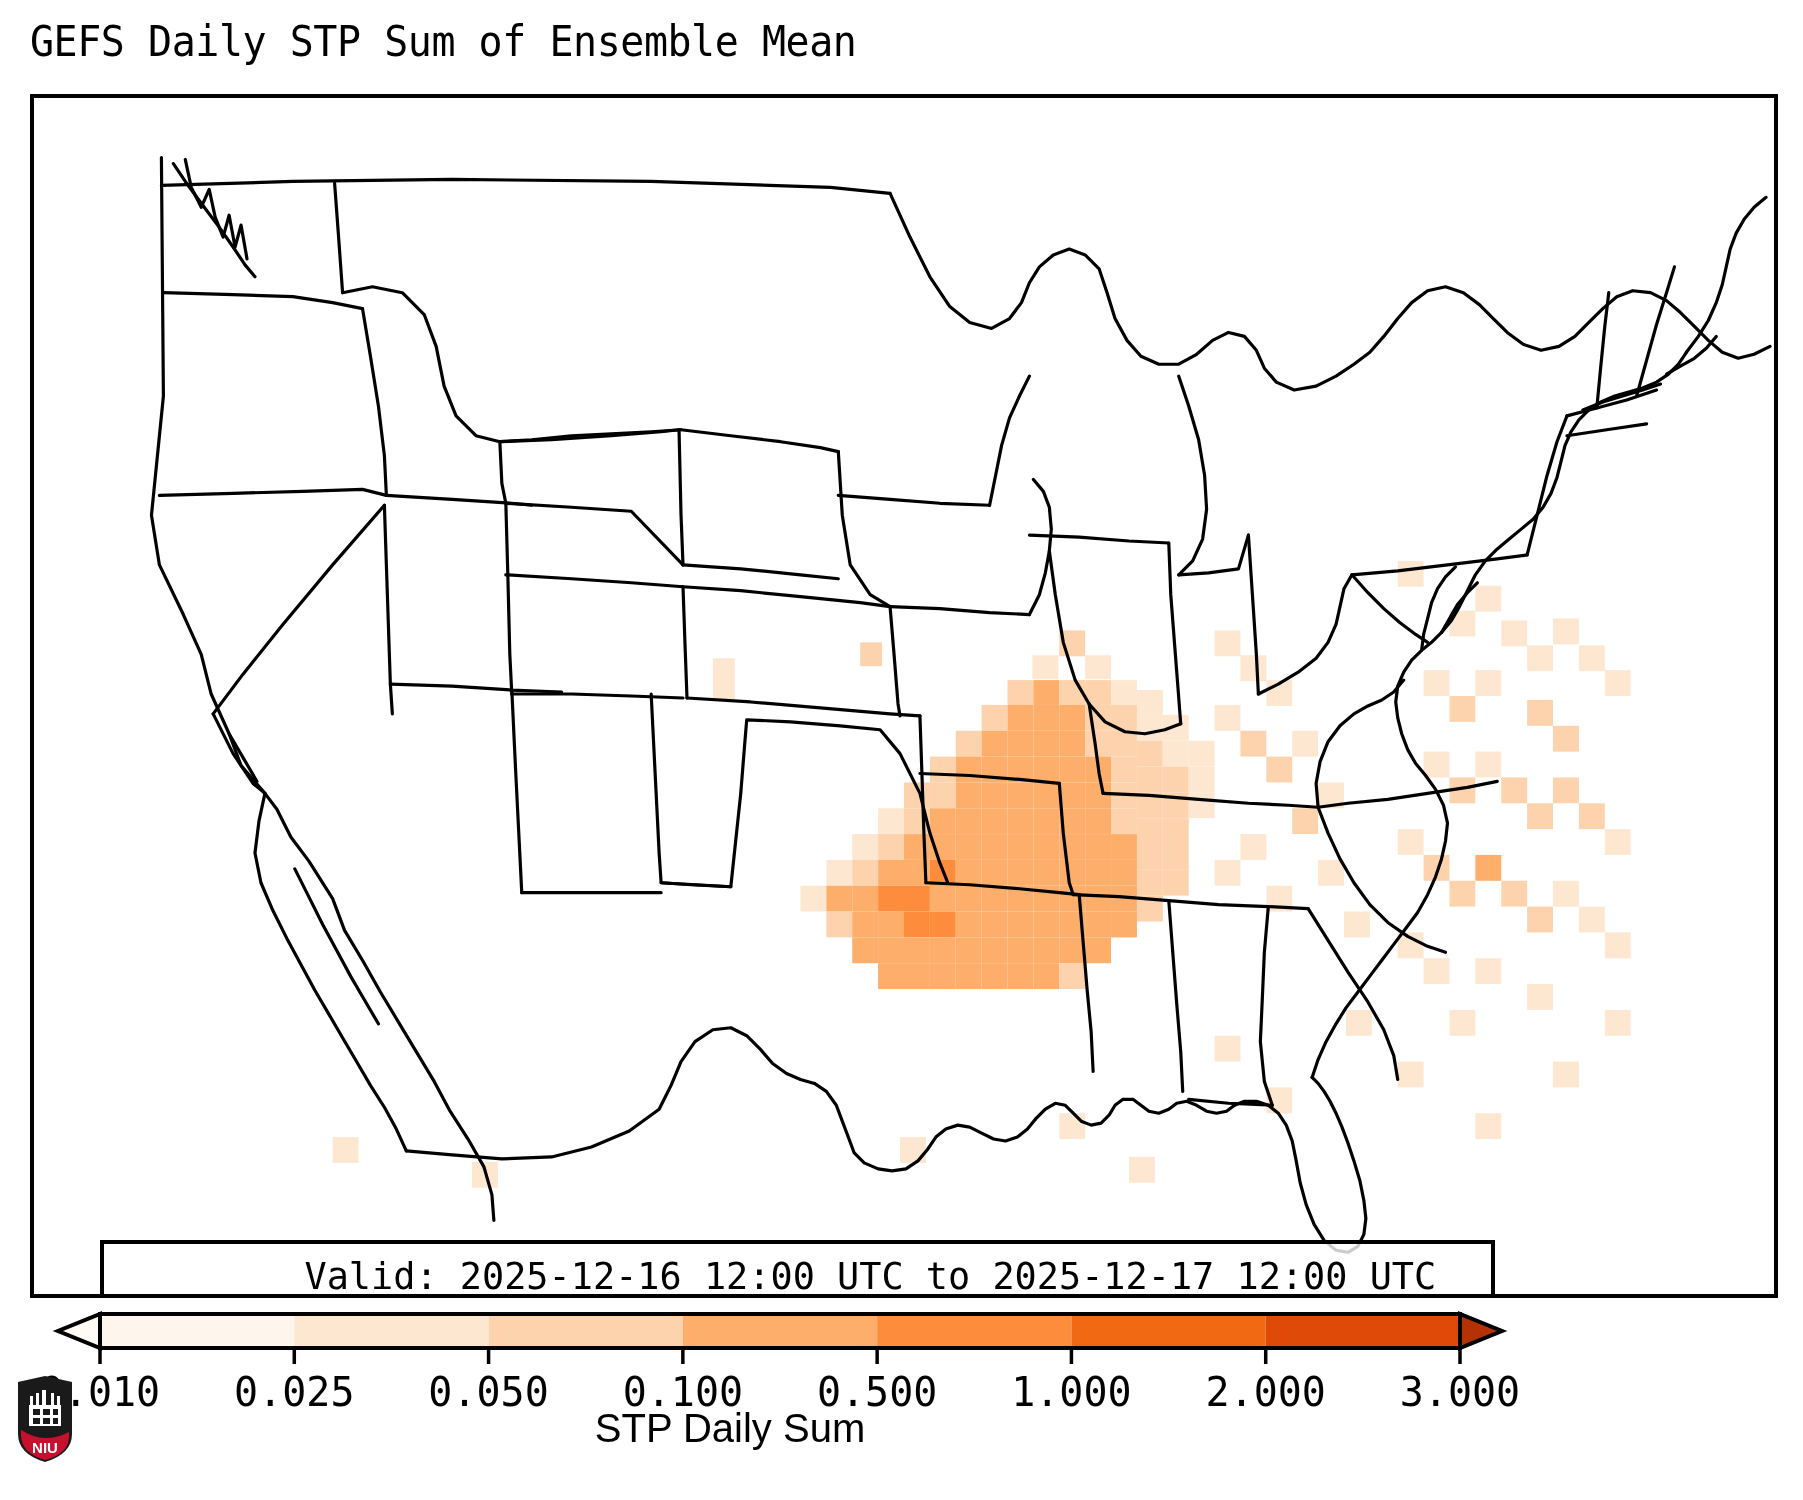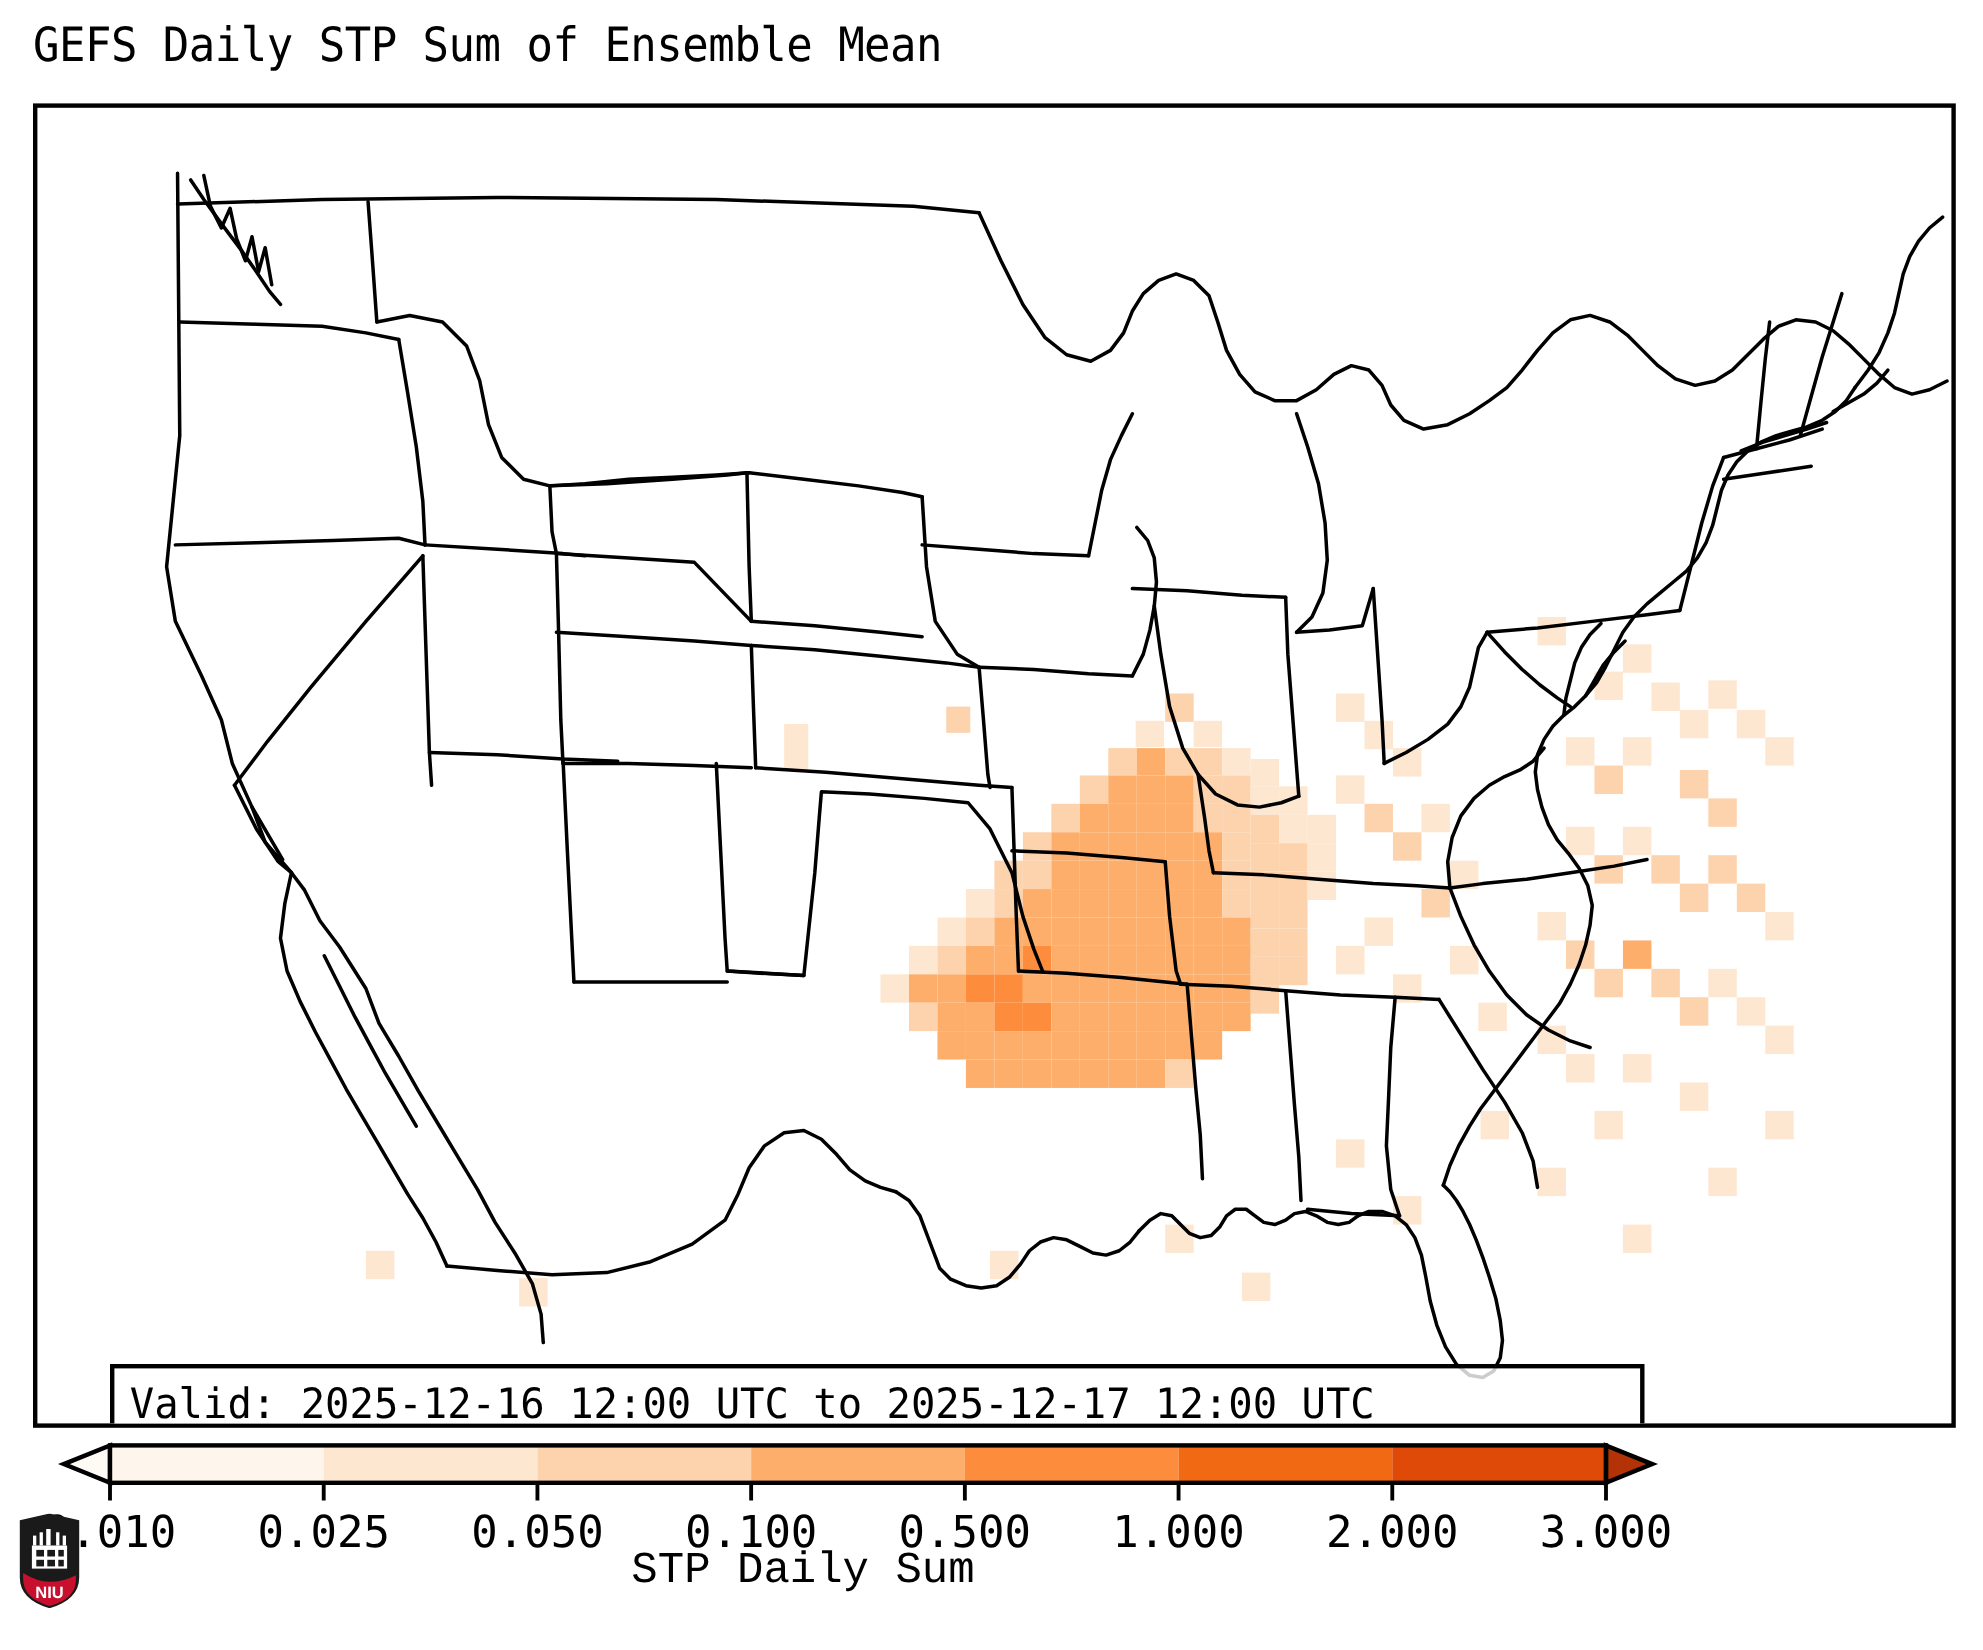--- a/index.html
+++ b/index.html
@@ -3,35 +3,35 @@
 <meta charset="utf-8">
 <style>
   html,body{margin:0;padding:0;background:#ffffff;}
   body{width:1803px;height:1500px;position:relative;
        font-family:"DejaVu Sans Mono","Liberation Mono",monospace;
        -webkit-font-smoothing:antialiased;}
   #title{position:absolute;left:30px;top:16px;font-size:43px;letter-spacing:-0.5px;
          color:#000;white-space:nowrap;font-family:"DejaVu Sans Mono","Liberation Mono",monospace;
          transform:scaleX(0.93);transform-origin:left top;}
   #map-frame{position:absolute;left:30px;top:94px;width:1748px;height:1204px;
-             border:4px solid #000;box-sizing:border-box;overflow:hidden;background:#fff;}
+             border:4px solid #000;box-sizing:border-box;overflow:hidden;background:#fff;text-align:right;}
   #map-svg{position:absolute;left:0;top:0;width:100%;height:100%;display:block;}
   #annot-box{position:absolute;left:66px;top:1142px;width:1395px;height:118px;
              border:4px solid #000;box-sizing:border-box;background:rgba(255,255,255,0.80);
              padding:6px 14px 0 14px;}
   .annot-line{font-size:38px;line-height:52px;color:#000;white-space:pre;
               font-family:"DejaVu Sans Mono","Liberation Mono",monospace;
               transform:scaleX(0.97);transform-origin:left center;}
   #cbar-wrap{position:absolute;left:0;top:1300px;width:1803px;height:200px;}
   #cbar-svg{position:absolute;left:0;top:0;}
   .cbtick-label{font-size:40px;fill:#000;font-family:"DejaVu Sans Mono","Liberation Mono",monospace;
                 text-anchor:middle;}
   #cbar-xlabel{position:absolute;left:0;top:1406px;width:1460px;text-align:center;
                font-size:40px;color:#000;
-               font-family:Liberation Mono, monospace;}
+               font-family:Liberation Sans, sans-serif;}
   #niu-logo{position:absolute;left:14px;top:1376px;width:62px;height:86px;}
 </style>
 </head>
 <body>
 
 <div id="title">GEFS Daily STP Sum of Ensemble Mean</div>
 
 <div id="map-frame">
   <svg id="map-svg" viewBox="0 0 1748 1204" preserveAspectRatio="none">
     <g id="data-cells">

